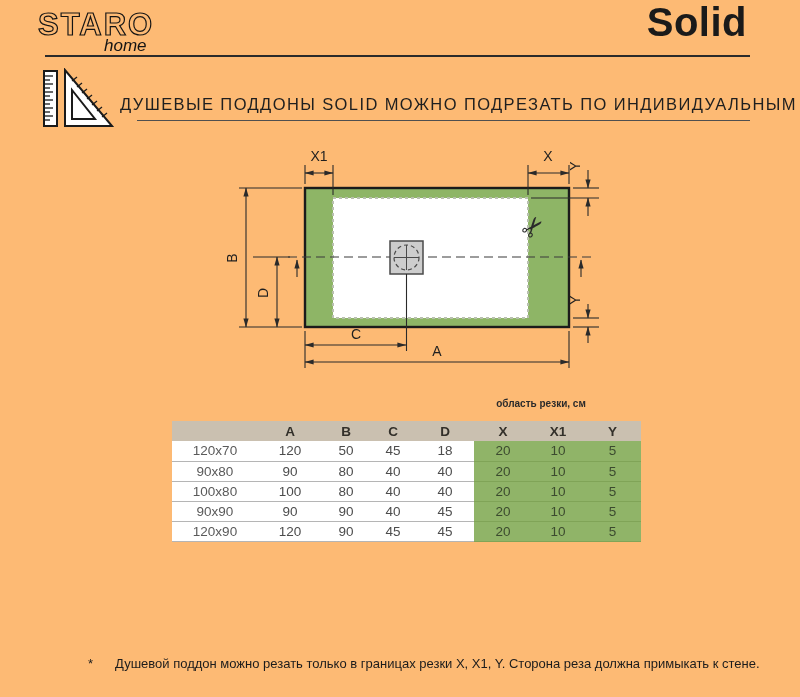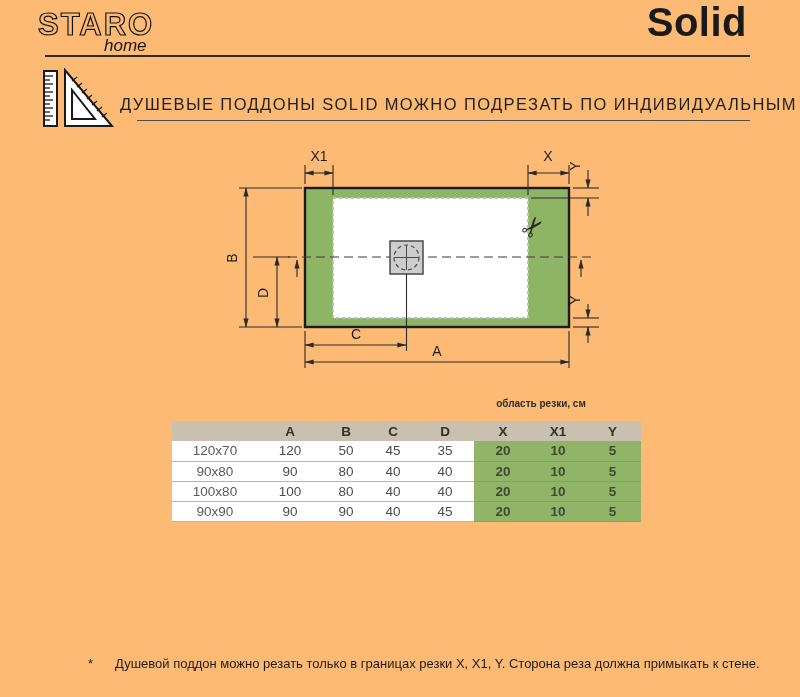--- a/index.html
+++ b/index.html
@@ -24,21 +24,21 @@
   
   .cut-area-header { position:absolute; left:441px; top:398px; width:200px; text-align:center;
                      font-size:10px; font-weight:bold; color:#2b2b2b; }
   table.size-table { position:absolute; left:172px; top:421px; width:469px; border-collapse:collapse;
                      table-layout:fixed; font-size:13.5px; }
   .size-table th { background:#cac0b0; font-weight:bold; color:#33302a; height:20px;
                    text-align:center; font-size:13.5px; }
   .size-table td { text-align:center; height:20px; color:#4c4c4c;
                    border-bottom:1px solid #b5b5b5; background:#fff; }
   .size-table td.sizecol { color:#5a5a5a; }
-  .size-table td.green { background:#90b468; color:#3c4b2f; border-bottom-color:#80a457;font-weight:bold; }
+  .size-table td.green { background:#90b468; color:#3c4b2f; border-bottom-color:#80a457; }
 
   
   .footnote { position:absolute; left:88px; top:656px; display:flex; gap:22px;
               font-size:13px; color:#1c1c1c; }
 </style>
 </head>
 <body>
 
 <div class="page">
 
@@ -180,21 +180,21 @@
         <th>X1</th>
         <th>Y</th>
       </tr>
     </thead>
     <tbody>
         <tr>
           <td class="sizecol">120x70</td>
           <td>120</td>
           <td>50</td>
           <td>45</td>
-          <td>35</td>
+          <td>18</td>
           <td class="green">20</td>
           <td class="green">10</td>
           <td class="green">5</td>
         </tr>
         <tr>
           <td class="sizecol">90x80</td>
           <td>90</td>
           <td>80</td>
           <td>40</td>
           <td>40</td>
@@ -210,20 +210,30 @@
           <td>40</td>
           <td class="green">20</td>
           <td class="green">10</td>
           <td class="green">5</td>
         </tr>
         <tr>
           <td class="sizecol">90x90</td>
           <td>90</td>
           <td>90</td>
           <td>40</td>
+          <td>45</td>
+          <td class="green">20</td>
+          <td class="green">10</td>
+          <td class="green">5</td>
+        </tr>
+        <tr>
+          <td class="sizecol">120x90</td>
+          <td>120</td>
+          <td>90</td>
+          <td>45</td>
           <td>45</td>
           <td class="green">20</td>
           <td class="green">10</td>
           <td class="green">5</td>
         </tr>
       </tbody>
   </table>
 
   <div class="footnote">
     <span>*</span>

